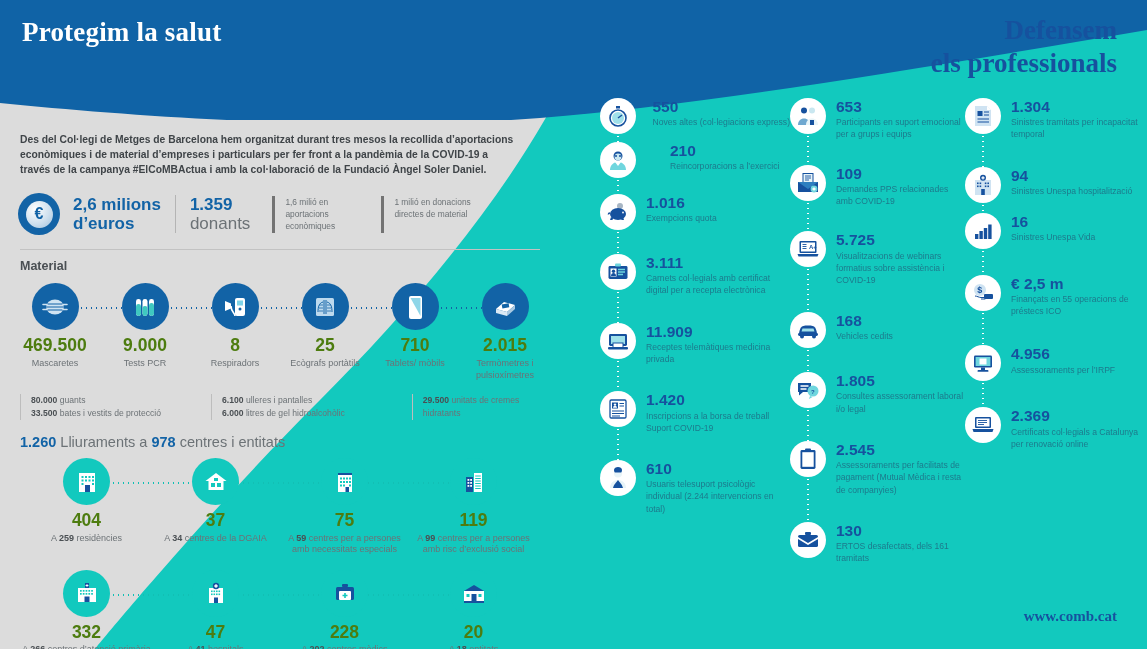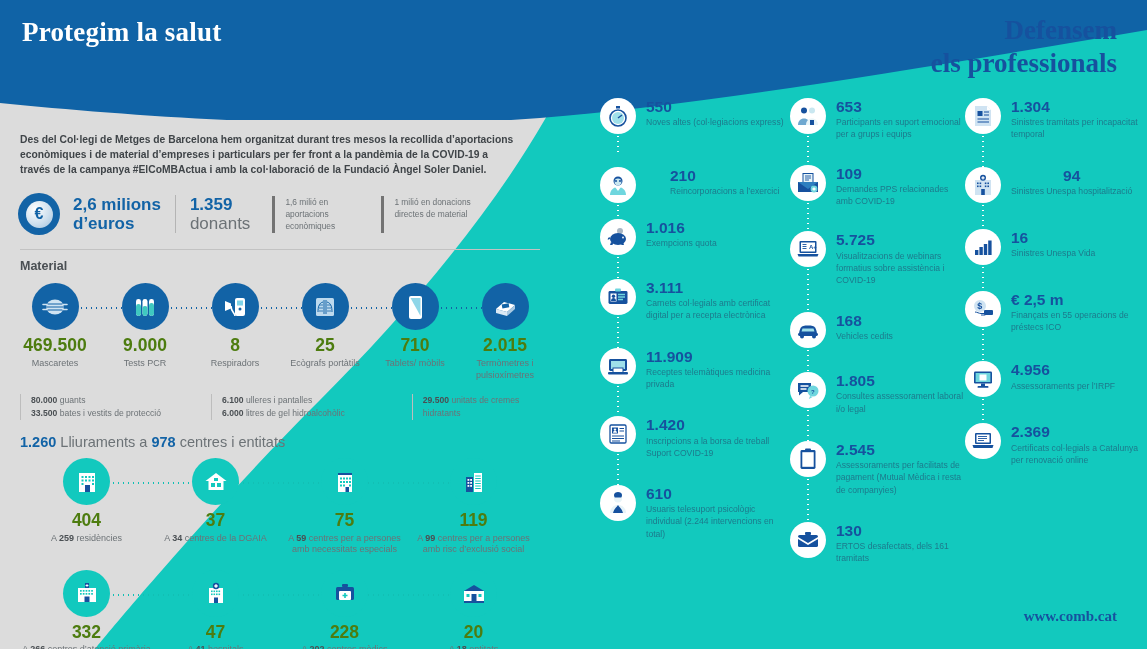--- a/index.html
+++ b/index.html
@@ -465,21 +465,21 @@
           <span>A </span><b style="color:#4a4f53">18</b><span> entitats</span>
         </div>
       </div>
     </div>
   </div>
 
   <div class="cols">
 
     <div class="col col-1">
 
-      <div class="item" style="margin-bottom:33px;">
+      <div class="item" style="margin-bottom:8px;justify-content:space-between;">
         <div class="vdots" style="bottom:-22px;"></div>
         <div class="item-circ">
           <svg width="24" height="24" viewBox="0 0 24 24">
             <rect x="10" y="2" width="4" height="2.5" fill="#16519E"></rect>
             <circle cx="12" cy="14" r="8" fill="none" stroke="#16519E" stroke-width="1.6"></circle>
             <circle cx="12" cy="14" r="6" fill="#9fe0ea"></circle>
             <path d="M12 14l4-3" stroke="#16519E" stroke-width="1.4"></path>
           </svg>
         </div>
         <div class="item-text">
@@ -731,21 +731,21 @@
                 <path d="M13 8h5M13 11h5M6.5 15h11.5M6.5 18h11.5"></path>
               </g>
           </svg>
         </div>
         <div class="item-text">
           <div class="item-num">1.304</div>
           <div class="item-lbl">Sinistres tramitats per incapacitat temporal</div>
         </div>
       </div>
 
-      <div class="item" style="margin-bottom:26px;text-align:center;">
+      <div class="item" style="margin-bottom:10px;">
         <div class="vdots" style="bottom:-26px;"></div>
         <div class="item-circ">
           <svg width="24" height="24" viewBox="0 0 24 24">
             <rect x="4" y="7" width="16" height="15" fill="#cfe3f2"></rect>
             <circle cx="12" cy="4.8" r="3" fill="#16519E"></circle>
             <path d="M11.4 3.2h1.2v3.2h-1.2z M10.4 4.2h3.2v1.2h-3.2z" fill="#ffffff"></path>
             <g fill="#16519E">
                 <rect x="6" y="9.5" width="1.6" height="1.6"></rect>
                 <rect x="8.6" y="9.5" width="1.6" height="1.6"></rect>
                 <rect x="13.8" y="9.5" width="1.6" height="1.6"></rect>

